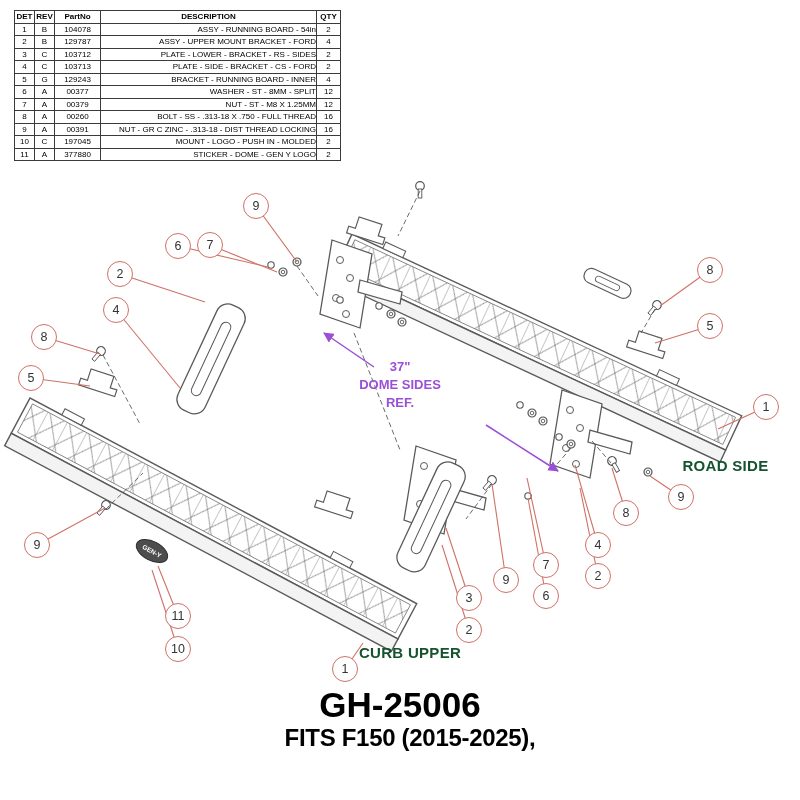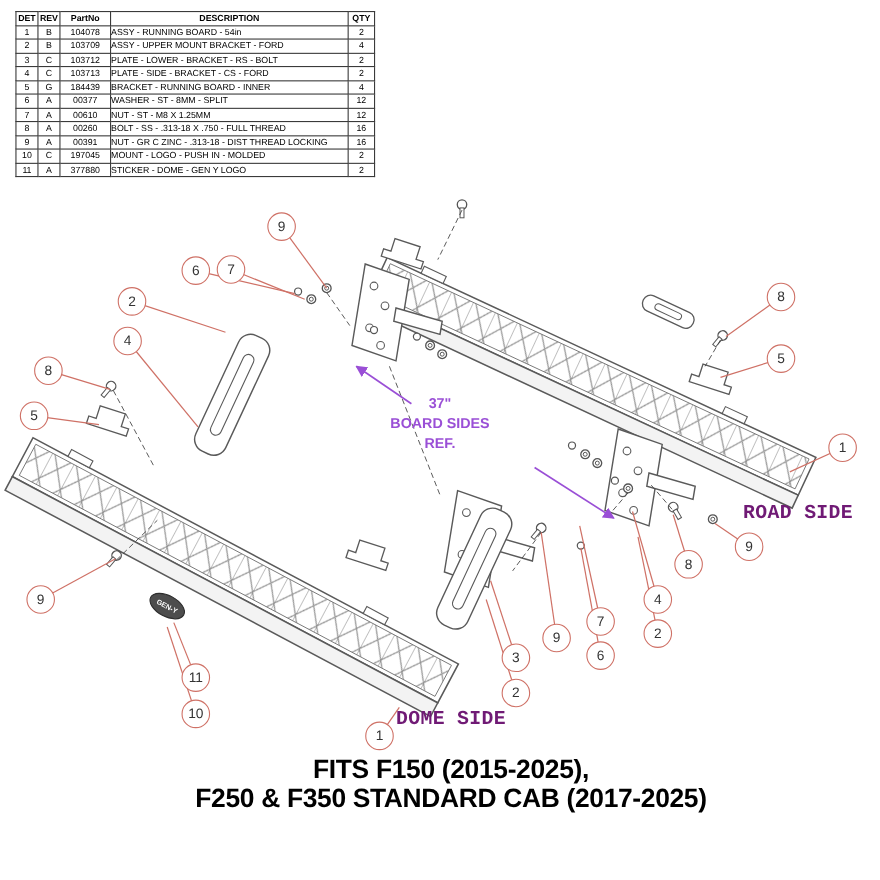--- a/index.html
+++ b/index.html
@@ -4,30 +4,30 @@
 <style>
   * { margin:0; padding:0; box-sizing:border-box; }
   html,body { width:800px; height:800px; background:#fff; font-family:"Liberation Sans", sans-serif; position:relative; overflow:hidden; }
   .stage { position:absolute; inset:0; }
   svg.diagram { position:absolute; left:0; top:0; z-index:1; }
 
   table.parts { position:absolute; left:14px; top:10px; border-collapse:collapse; font-size:8px; color:#000; z-index:4; background:#fff; }
   .parts th, .parts td { border:1px solid #3a3a3a; padding:1px 0; height:12.5px; white-space:nowrap; }
   .parts th { font-weight:bold; text-align:center; }
   .tc { text-align:center; }
-  .tl { text-align:left; }
+  .tl { text-align:right; }
   .w-det{width:20px} .w-rev{width:20px} .w-part{width:46px} .w-desc{width:216px} .w-qty{width:24px}
 
   .callout { position:absolute; width:26px; height:26px; border:1.5px solid #cf7166; border-radius:50%;
              background:#fff; display:flex; align-items:center; justify-content:center;
              font-size:12.5px; color:#333; z-index:3; }
 
   .dim-note { position:absolute; left:340px; top:358px; width:120px; text-align:center;
               color:#9a4fd6; font-weight:bold; font-size:13px; line-height:18px; z-index:2; }
-  .side-label { position:absolute; color:#701a75; font-weight:bold; font-size:18px; letter-spacing:.3px; z-index:2;font-family:Liberation Mono, monospace; }
+  .side-label { position:absolute; color:#14532d; font-weight:bold; font-size:15px; letter-spacing:.3px; z-index:2; }
   .road-side { left:668px; top:457px; width:115px; text-align:center; }
   .curb-side { left:352px; top:644px; width:116px; text-align:center; }
 
   .title-block { position:absolute; left:0; right:0; top:686px; text-align:center; color:#000; z-index:4; }
   .part-number { font-size:35px; font-weight:bold; line-height:38px; }
   .fits { font-size:24px; font-weight:bold; line-height:27px; letter-spacing:-.3px;margin-left:20px; }
 </style>
 </head>
 <body>
 
@@ -194,56 +194,56 @@
       <tr>
         <td class="tc">1</td>
         <td class="tc">B</td>
         <td class="tc">104078</td>
         <td class="tl">ASSY - RUNNING BOARD - 54in</td>
         <td class="tc">2</td>
       </tr>
       <tr>
         <td class="tc">2</td>
         <td class="tc">B</td>
-        <td class="tc">103709</td>
+        <td class="tc">129787</td>
         <td class="tl">ASSY - UPPER MOUNT BRACKET - FORD</td>
         <td class="tc">4</td>
       </tr>
       <tr>
         <td class="tc">3</td>
         <td class="tc">C</td>
         <td class="tc">103712</td>
-        <td class="tl">PLATE - LOWER - BRACKET - RS - BOLT</td>
+        <td class="tl">PLATE - LOWER - BRACKET - RS - SIDES</td>
         <td class="tc">2</td>
       </tr>
       <tr>
         <td class="tc">4</td>
         <td class="tc">C</td>
         <td class="tc">103713</td>
         <td class="tl">PLATE - SIDE - BRACKET - CS - FORD</td>
         <td class="tc">2</td>
       </tr>
       <tr>
         <td class="tc">5</td>
         <td class="tc">G</td>
-        <td class="tc">184439</td>
+        <td class="tc">129243</td>
         <td class="tl">BRACKET - RUNNING BOARD - INNER</td>
         <td class="tc">4</td>
       </tr>
       <tr>
         <td class="tc">6</td>
         <td class="tc">A</td>
         <td class="tc">00377</td>
         <td class="tl">WASHER - ST - 8MM - SPLIT</td>
         <td class="tc">12</td>
       </tr>
       <tr>
         <td class="tc">7</td>
         <td class="tc">A</td>
-        <td class="tc">00610</td>
+        <td class="tc">00379</td>
         <td class="tl">NUT - ST - M8 X 1.25MM</td>
         <td class="tc">12</td>
       </tr>
       <tr>
         <td class="tc">8</td>
         <td class="tc">A</td>
         <td class="tc">00260</td>
         <td class="tl">BOLT - SS - .313-18 X .750 - FULL THREAD</td>
         <td class="tc">16</td>
       </tr>
@@ -290,25 +290,25 @@
   <div class="callout" style="left:493px;top:567px">9</div>
   <div class="callout" style="left:533px;top:583px">6</div>
   <div class="callout" style="left:456px;top:585px">3</div>
   <div class="callout" style="left:456px;top:617px">2</div>
   <div class="callout" style="left:165px;top:603px">11</div>
   <div class="callout" style="left:165px;top:636px">10</div>
   <div class="callout" style="left:332px;top:656px">1</div>
 
   <div class="dim-note">
     <div>37"</div>
-    <div>BOARD SIDES</div>
+    <div>DOME SIDES</div>
     <div>REF.</div>
   </div>
 
   <div class="side-label road-side">ROAD SIDE</div>
-  <div class="side-label curb-side">DOME SIDE</div>
+  <div class="side-label curb-side">CURB UPPER</div>
 
   <div class="title-block">
+    <div class="part-number">GH-25006</div>
     <div class="fits">FITS F150 (2015-2025),</div>
-    <div class="fits">F250 &amp; F350 STANDARD CAB (2017-2025)</div>
   </div>
 
 </div>
 
 </body></html>

